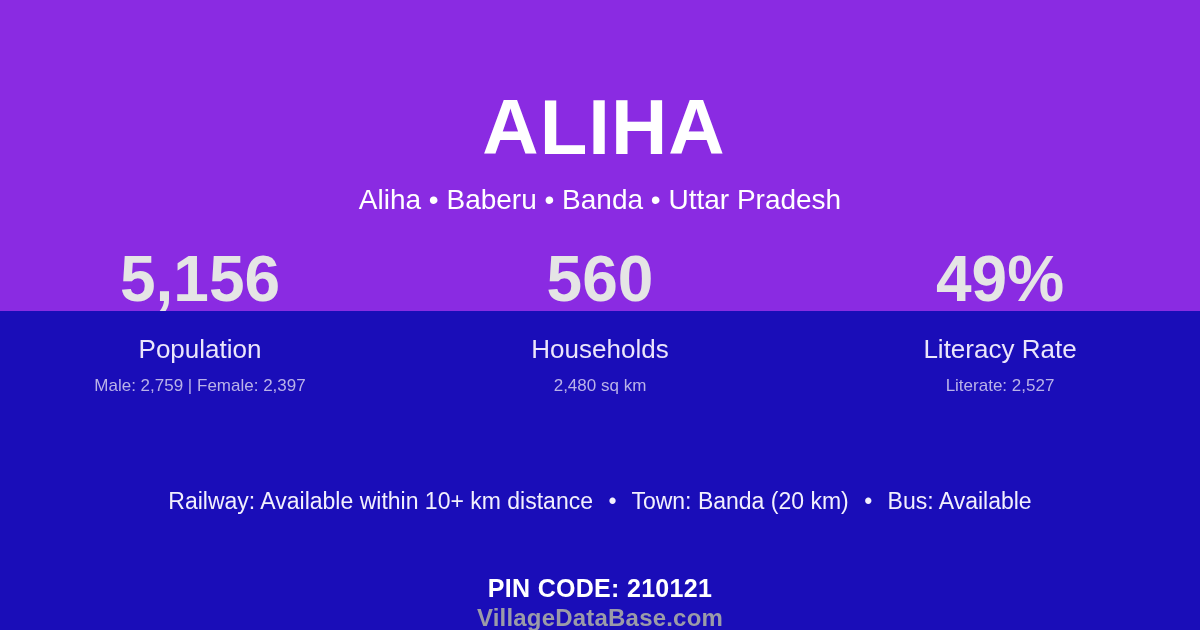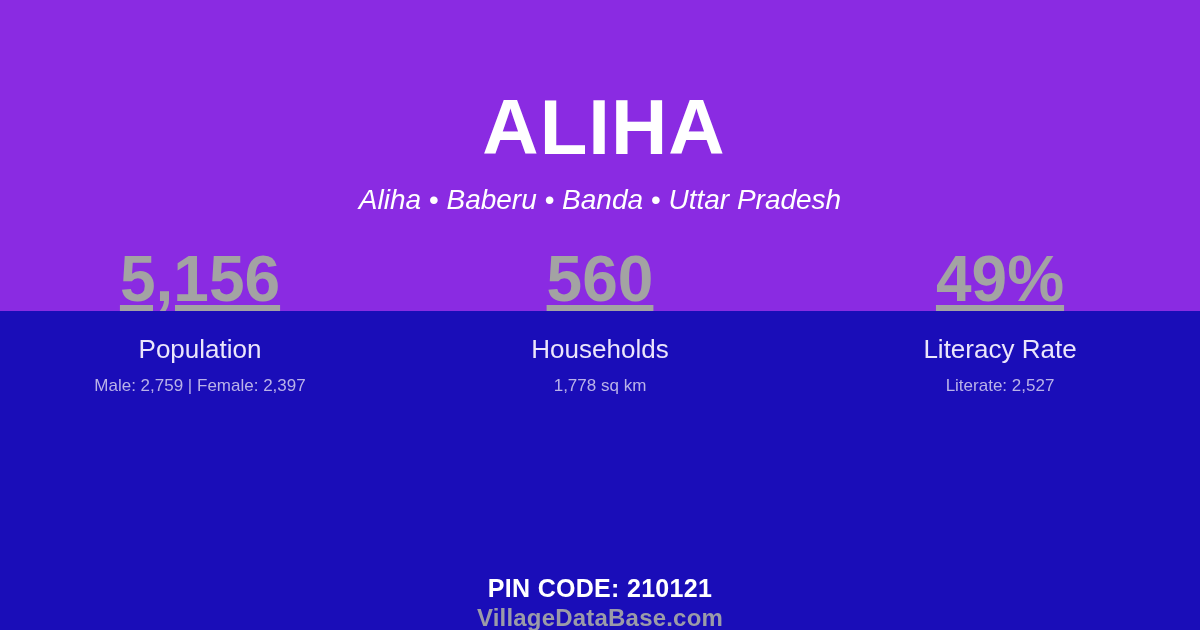--- a/index.html
+++ b/index.html
@@ -52,44 +52,42 @@
     position: absolute;
     left: 0;
     top: 183px;
     width: 1200px;
     text-align: center;
     font-size: 28px;
     font-weight: normal;
     line-height: 34px;
     color: #ffffff;
     white-space: nowrap;
-    font-style: italic;
   }
 
   
   #stats-row {
     position: absolute;
     left: 0;
     top: 245px;
     width: 1200px;
     display: flex;
     flex-direction: row;
   }
   .stat-block {
     flex: 1 1 0;
     text-align: center;
   }
   .stat-value {
     font-size: 64px;
     font-weight: bold;
     line-height: 68px;
-    color: #a3a3a3;
+    color: #e5e5e5;
     letter-spacing: 0px;
     white-space: nowrap;
-    text-decoration: underline;
   }
   .stat-label {
     margin-top: 20px;
     font-size: 26px;
     font-weight: normal;
     line-height: 32px;
     color: #ebe6fb;
     white-space: nowrap;
   }
   .stat-sublabel {
@@ -165,30 +163,37 @@
 
     <div class="stat-block">
       <div class="stat-value">5,156</div>
       <div class="stat-label">Population</div>
       <div class="stat-sublabel">Male: 2,759 | Female: 2,397</div>
     </div>
 
     <div class="stat-block">
       <div class="stat-value">560</div>
       <div class="stat-label">Households</div>
-      <div class="stat-sublabel">1,778 sq km</div>
+      <div class="stat-sublabel">2,480 sq km</div>
     </div>
 
     <div class="stat-block">
       <div class="stat-value">49%</div>
       <div class="stat-label">Literacy Rate</div>
       <div class="stat-sublabel">Literate: 2,527</div>
     </div>
 
   </div>
 
+  <div id="infrastructure-line">
+    <span>Railway: Available within 10+ km distance</span>
+    <span class="sep">•</span>
+    <span>Town: Banda (20 km)</span>
+    <span class="sep">•</span>
+    <span>Bus: Available</span>
+  </div>
 
   <div id="footer">
     <div id="pin-code">PIN CODE: 210121</div>
     <div id="site-branding">VillageDataBase.com</div>
   </div>
 
 </div>
 
 </body></html>

